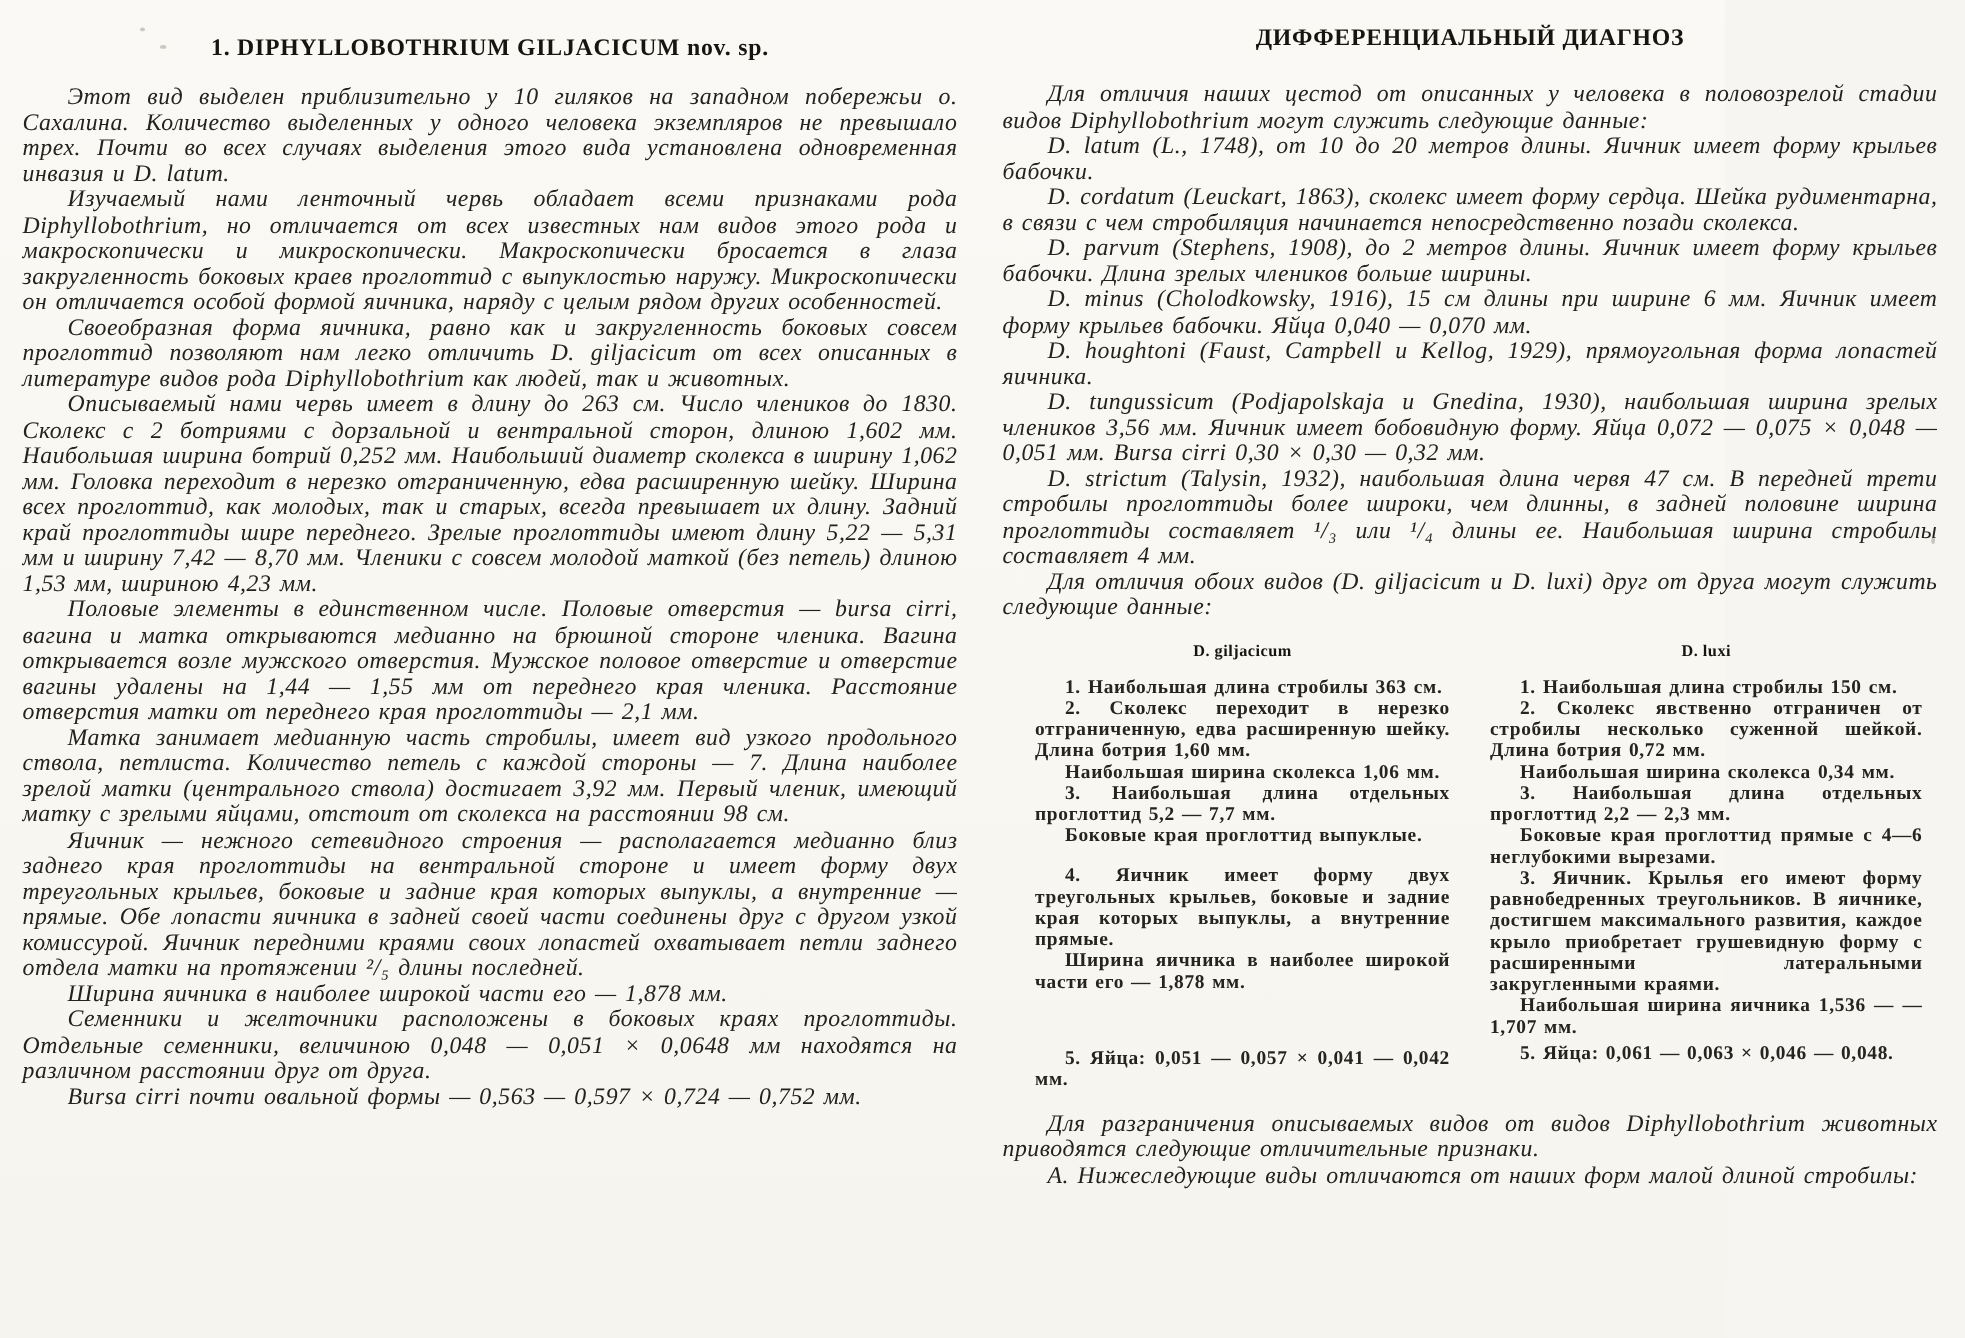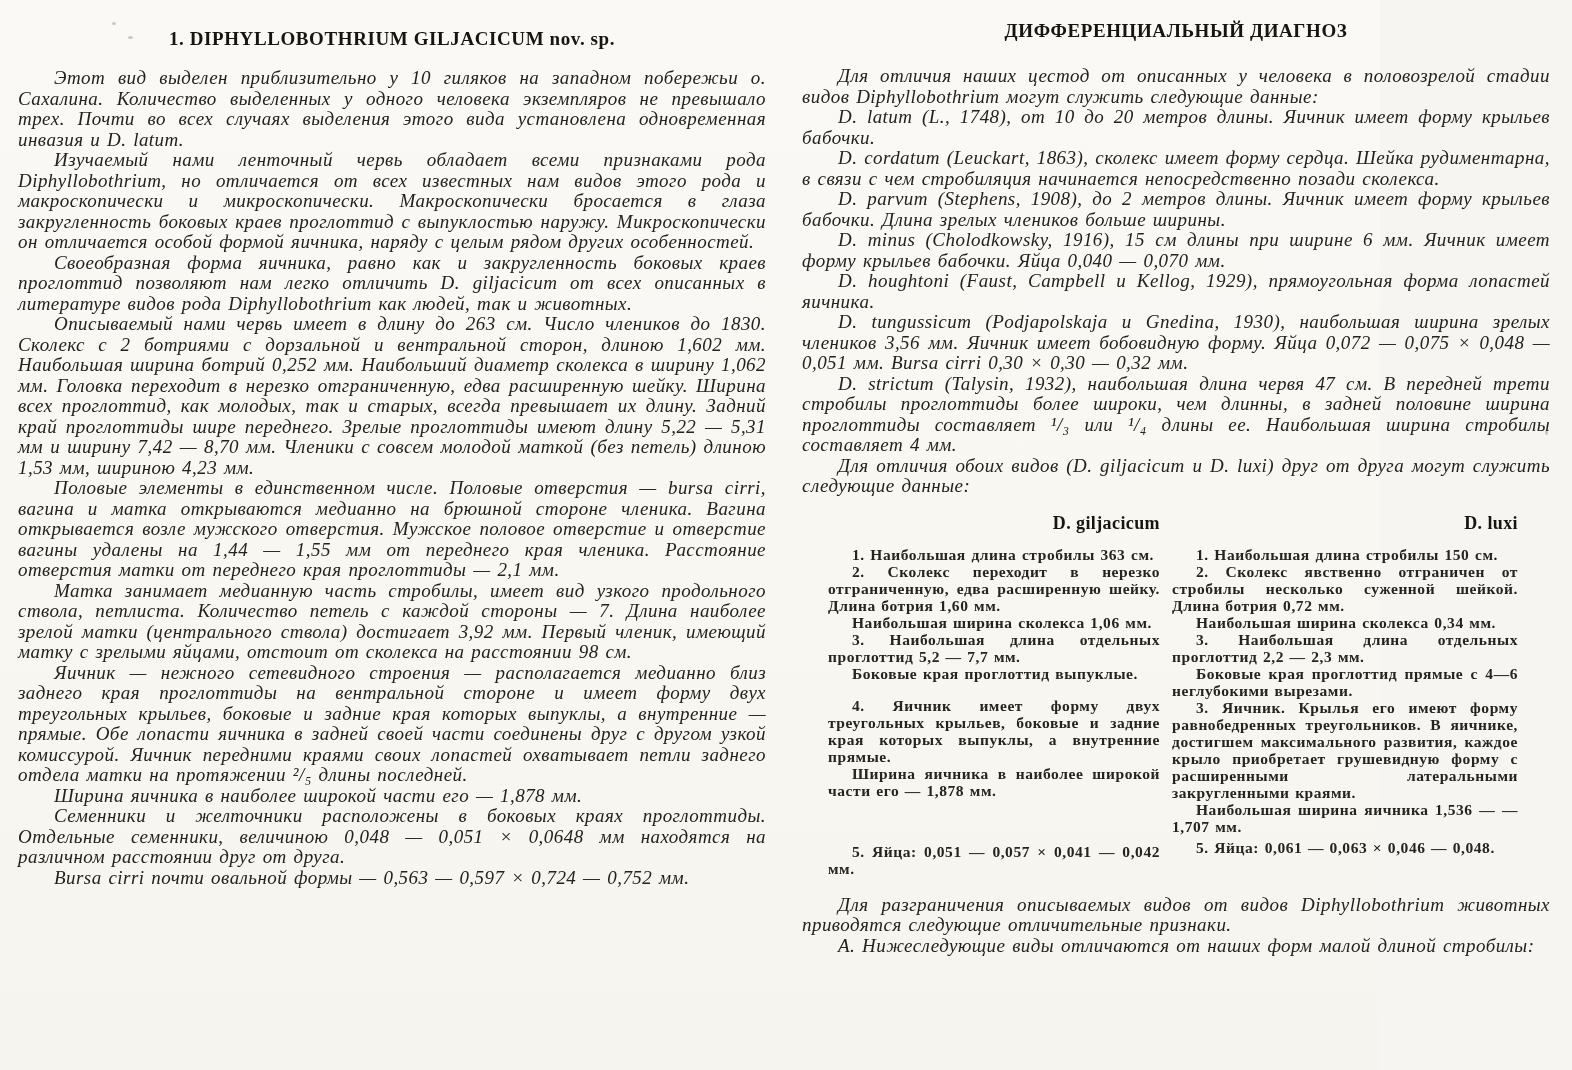--- a/index.html
+++ b/index.html
@@ -27,24 +27,24 @@
   p.body {
     margin:0; font-size:19px; line-height:20.5px;
     text-align:justify; text-indent:36px;
     letter-spacing:0.45px; word-spacing:1.6px;
     color:#24221e;
     font-style:italic;
   }
 
   .cmp { display:flex; margin-top:16px; padding-left:26px; }
   .cmp-col { width:332px; }
-  .cmp-col + .cmp-col { margin-left:12px; width:346px; }
+  .cmp-col + .cmp-col { margin-left:32px; width:346px; }
   .cmp-heading {
-    margin:0 0 12px 0; font-size:18px; font-weight:bold;
-    text-align:right; letter-spacing:0.4px; color:#17150f;
+    margin:0 0 12px 0; font-size:13px; font-weight:bold;
+    text-align:center; letter-spacing:0.4px; color:#17150f;
   }
   p.item {
     margin:0; font-size:15.5px; line-height:17px;
     text-align:justify; text-indent:24px;
     letter-spacing:0.55px; word-spacing:1.2px;
     color:#26241f;
     font-weight:bold;
   }
   p.item.gap-sm { margin-top:15px; }
   p.item.gap-lg { margin-top:44px; }
@@ -65,21 +65,21 @@
 <div class="page">
 
   <span class="speck s1"></span>
   <span class="speck s2"></span>
   <span class="speck s3"></span>
 
   <div class="col left">
     <h2 class="sec-heading">1. DIPHYLLOBOTHRIUM GILJACICUM nov. sp.</h2>
     <p class="body">Этот вид выделен приблизительно у 10 гиляков на западном побережьи о. Сахалина. Количество выделенных у одного человека экземпляров не превышало трех. Почти во всех случаях выделения этого вида установлена одновременная инвазия и D. latum.</p>
     <p class="body">Изучаемый нами ленточный червь обладает всеми признаками рода Diphyllobothrium, но отличается от всех известных нам видов этого рода и макроскопически и микроскопически. Макроскопически бросается в глаза закругленность боковых краев проглоттид с выпуклостью наружу. Микроскопически он отличается особой формой яичника, наряду с целым рядом других особенностей.</p>
-    <p class="body">Своеобразная форма яичника, равно как и закругленность боковых краев проглоттид позволяют нам легко отличить D. giljacicum от всех описанных в литературе видов рода Diphyllobothrium как людей, так и животных.</p>
+    <p class="body">Своеобразная форма яичника, равно как и закругленность боковых совсем проглоттид позволяют нам легко отличить D. giljacicum от всех описанных в литературе видов рода Diphyllobothrium как людей, так и животных.</p>
     <p class="body">Описываемый нами червь имеет в длину до 263 см. Число члеников до 1830. Сколекс с 2 ботриями с дорзальной и вентральной сторон, длиною 1,602 мм. Наибольшая ширина ботрий 0,252 мм. Наибольший диаметр сколекса в ширину 1,062 мм. Головка переходит в нерезко отграниченную, едва расширенную шейку. Ширина всех проглоттид, как молодых, так и старых, всегда превышает их длину. Задний край проглоттиды шире переднего. Зрелые проглоттиды имеют длину 5,22 — 5,31 мм и ширину 7,42 — 8,70 мм. Членики с совсем молодой маткой (без петель) длиною 1,53 мм, шириною 4,23 мм.</p>
     <p class="body">Половые элементы в единственном числе. Половые отверстия — bursa cirri, вагина и матка открываются медианно на брюшной стороне членика. Вагина открывается возле мужского отверстия. Мужское половое отверстие и отверстие вагины удалены на 1,44 — 1,55 мм от переднего края членика. Расстояние отверстия матки от переднего края проглоттиды — 2,1 мм.</p>
     <p class="body">Матка занимает медианную часть стробилы, имеет вид узкого продольного ствола, петлиста. Количество петель с каждой стороны — 7. Длина наиболее зрелой матки (центрального ствола) достигает 3,92 мм. Первый членик, имеющий матку с зрелыми яйцами, отстоит от сколекса на расстоянии 98 см.</p>
     <p class="body">Яичник — нежного сетевидного строения — располагается медианно близ заднего края проглоттиды на вентральной стороне и имеет форму двух треугольных крыльев, боковые и задние края которых выпуклы, а внутренние — прямые. Обе лопасти яичника в задней своей части соединены друг с другом узкой комиссурой. Яичник передними краями своих лопастей охватывает петли заднего отдела матки на протяжении ²/₅ длины последней.</p>
     <p class="body">Ширина яичника в наиболее широкой части его — 1,878 мм.</p>
     <p class="body">Семенники и желточники расположены в боковых краях проглоттиды. Отдельные семенники, величиною 0,048 — 0,051 × 0,0648 мм находятся на различном расстоянии друг от друга.</p>
     <p class="body">Bursa cirri почти овальной формы — 0,563 — 0,597 × 0,724 — 0,752 мм.</p>
   </div>
 
   <div class="col right">

